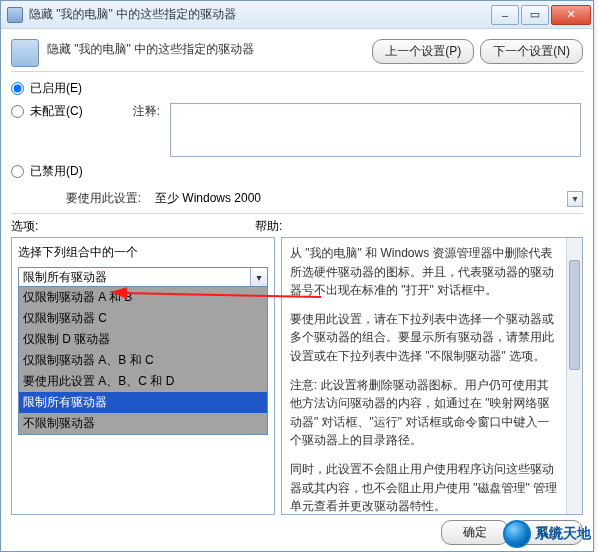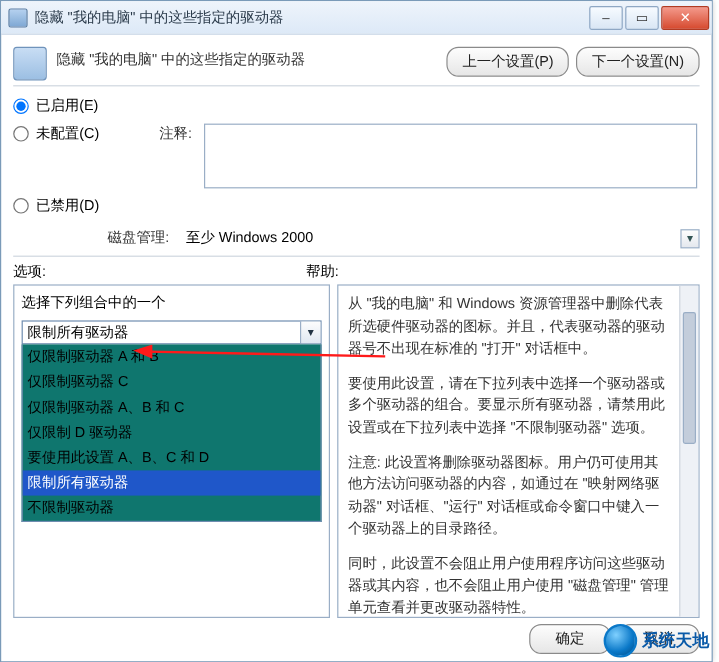--- a/index.html
+++ b/index.html
@@ -31,21 +31,21 @@
   .labels .lab { width: 244px; }
   .panes { display:flex; gap:6px; margin-top:2px; }
   .pane { border:1px solid #9aaec6; background:#fff; height:278px; overflow:hidden; position:relative; }
   .pane.left { width:264px; padding:6px; }
   .pane.right { flex:1; padding:6px 8px; line-height:1.55; font-size:12px; color:#333; position:relative; }
   .pane.right .scroll { position:absolute; right:0; top:0; bottom:0; width:16px; background:#eef1f6; border-left:1px solid #cfd6df; }
   .pane.right .scroll .thumb { position:absolute; left:2px; right:2px; top:8%; height:40%; background:#c3cddb; border:1px solid #9aaec6; border-radius:2px;}
   .selectbox { display:flex; align-items:center; border:1px solid #6f8db0; background:#fff; height:20px; margin-top:6px; }
   .selectbox .val { flex:1; padding:0 4px; }
   .selectbox .chev { width:17px; height:100%; background:linear-gradient(#fdfdfd,#e0e8f2); border-left:1px solid #9aaec6; display:flex; align-items:center; justify-content:center; font-size:10px; color:#234; }
-  .droplist { border:1px solid #6f8db0; border-top:none; background:#0f766e; }
+  .droplist { border:1px solid #6f8db0; border-top:none; background:#a3a3a3; }
   .droplist .opt { padding:2px 4px; }
   .droplist .opt.hl { background:#1f57c9; color:#fff; }
   .arrow-annot { position:absolute; pointer-events:none; }
   .footer { position:absolute; bottom:6px; right:10px; display:flex; gap:6px; }
   .footer .btn { min-width:68px; }
   .logo { position:absolute; right:8px; bottom:4px; display:flex; align-items:center; gap:4px; font-size:14px; color:#0a5aa8; font-weight:bold; }
   .logo .globe { width:28px; height:28px; border-radius:50%; background: radial-gradient(circle at 35% 30%, #7fd0ff, #0a78c8 60%, #054a80); border:2px solid #0a78c8; }
   .help-para { margin-bottom:10px; padding-right:16px; }
 </style>
 </head>
@@ -87,21 +87,21 @@
         <span class="fieldlabel">注释:</span>
         <div class="commentbox"></div>
       </div>
       <div class="radiorow">
         <input type="radio" name="st" style="">
         <label>已禁用(D)</label>
       </div>
     </div>
 
     <div class="platformrow">
-      <span class="fieldlabel" style="width:130px">磁盘管理:</span>
+      <span class="fieldlabel" style="width:130px">要使用此设置:</span>
       <span class="platformval">至少 Windows 2000</span>
       <span class="dropicon">▾</span>
     </div>
 
     <hr class="sep">
 
     <div class="labels">
       <div class="lab">选项:</div>
       <div>帮助:</div>
     </div>
@@ -110,22 +110,22 @@
 
       <div class="pane left">
         <div>选择下列组合中的一个</div>
         <div class="selectbox">
           <div class="val">限制所有驱动器</div>
           <div class="chev">▾</div>
         </div>
         <div class="droplist">
           <div class="opt">仅限制驱动器 A 和 B</div>
           <div class="opt">仅限制驱动器 C</div>
+          <div class="opt">仅限制 D 驱动器</div>
           <div class="opt">仅限制驱动器 A、B 和 C</div>
-          <div class="opt">仅限制 D 驱动器</div>
           <div class="opt">要使用此设置 A、B、C 和 D</div>
           <div class="opt hl">限制所有驱动器</div>
           <div class="opt">不限制驱动器</div>
         </div>
       </div>
 
       <div class="pane right">
         <div class="help-para">从 "我的电脑" 和 Windows 资源管理器中删除代表所选硬件驱动器的图标。并且，代表驱动器的驱动器号不出现在标准的 "打开" 对话框中。</div>
         <div class="help-para">要使用此设置，请在下拉列表中选择一个驱动器或多个驱动器的组合。要显示所有驱动器，请禁用此设置或在下拉列表中选择 "不限制驱动器" 选项。</div>
         <div class="help-para">注意: 此设置将删除驱动器图标。用户仍可使用其他方法访问驱动器的内容，如通过在 "映射网络驱动器" 对话框、"运行" 对话框或命令窗口中键入一个驱动器上的目录路径。</div>

